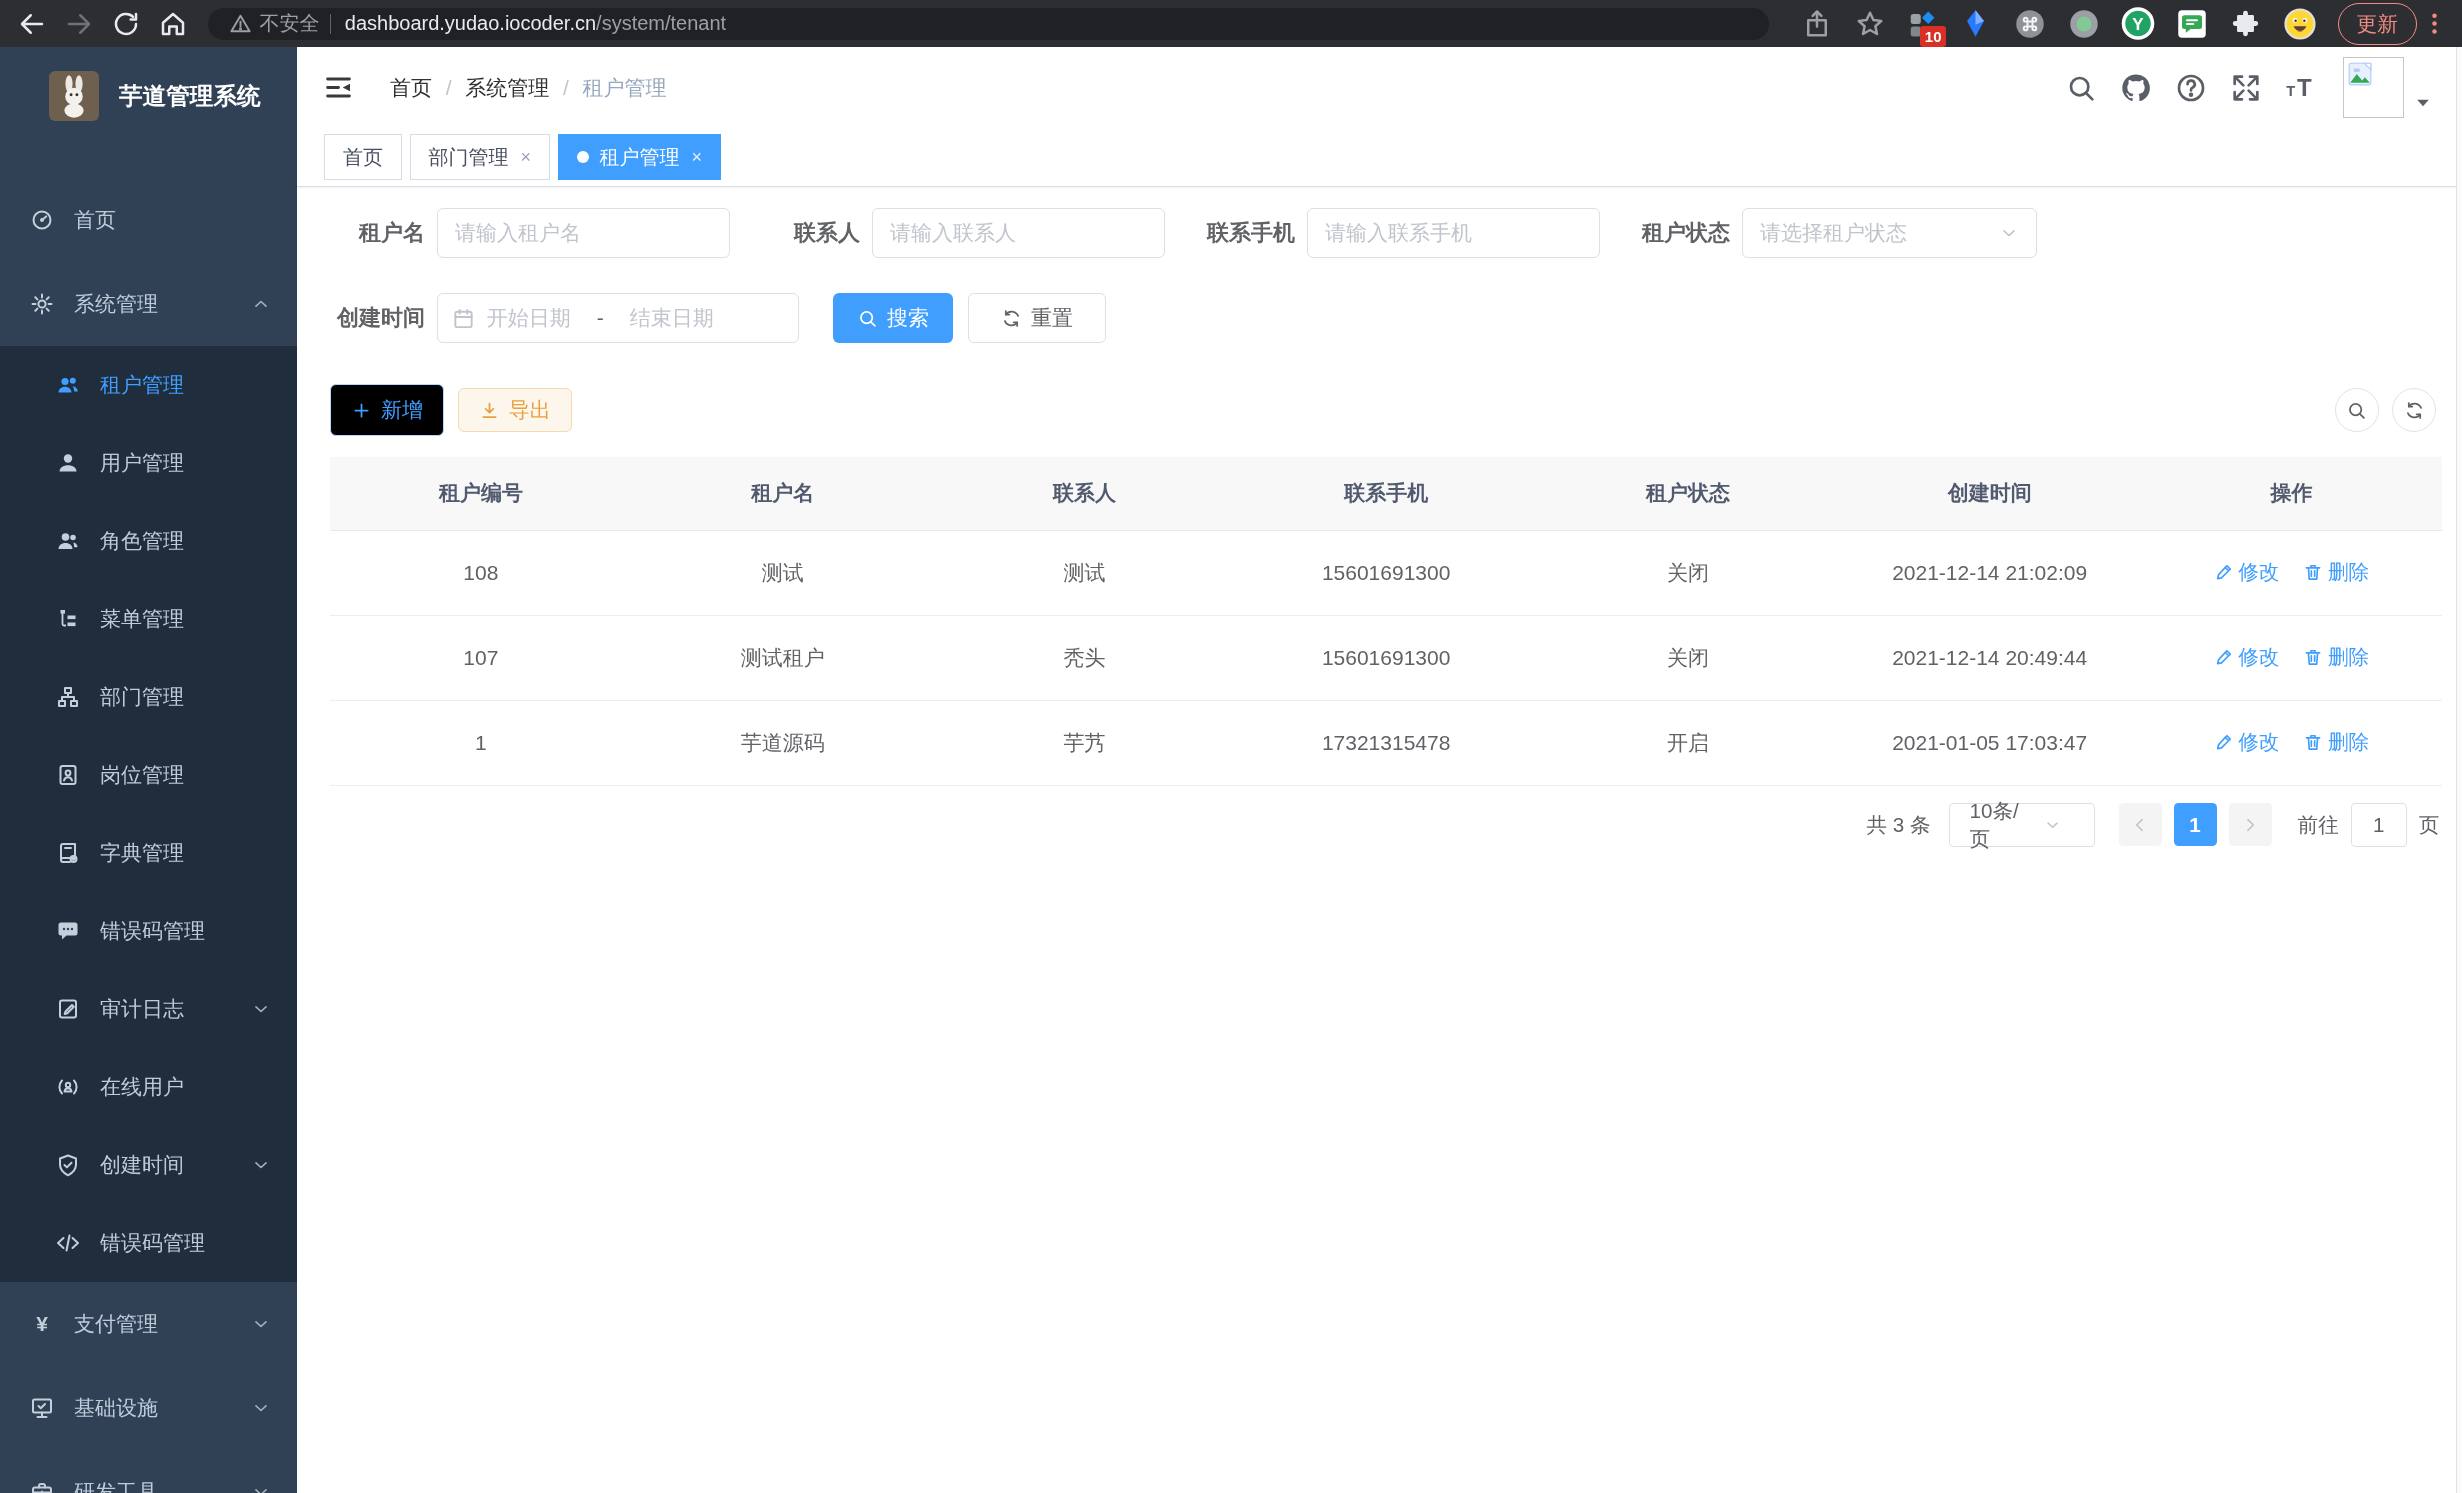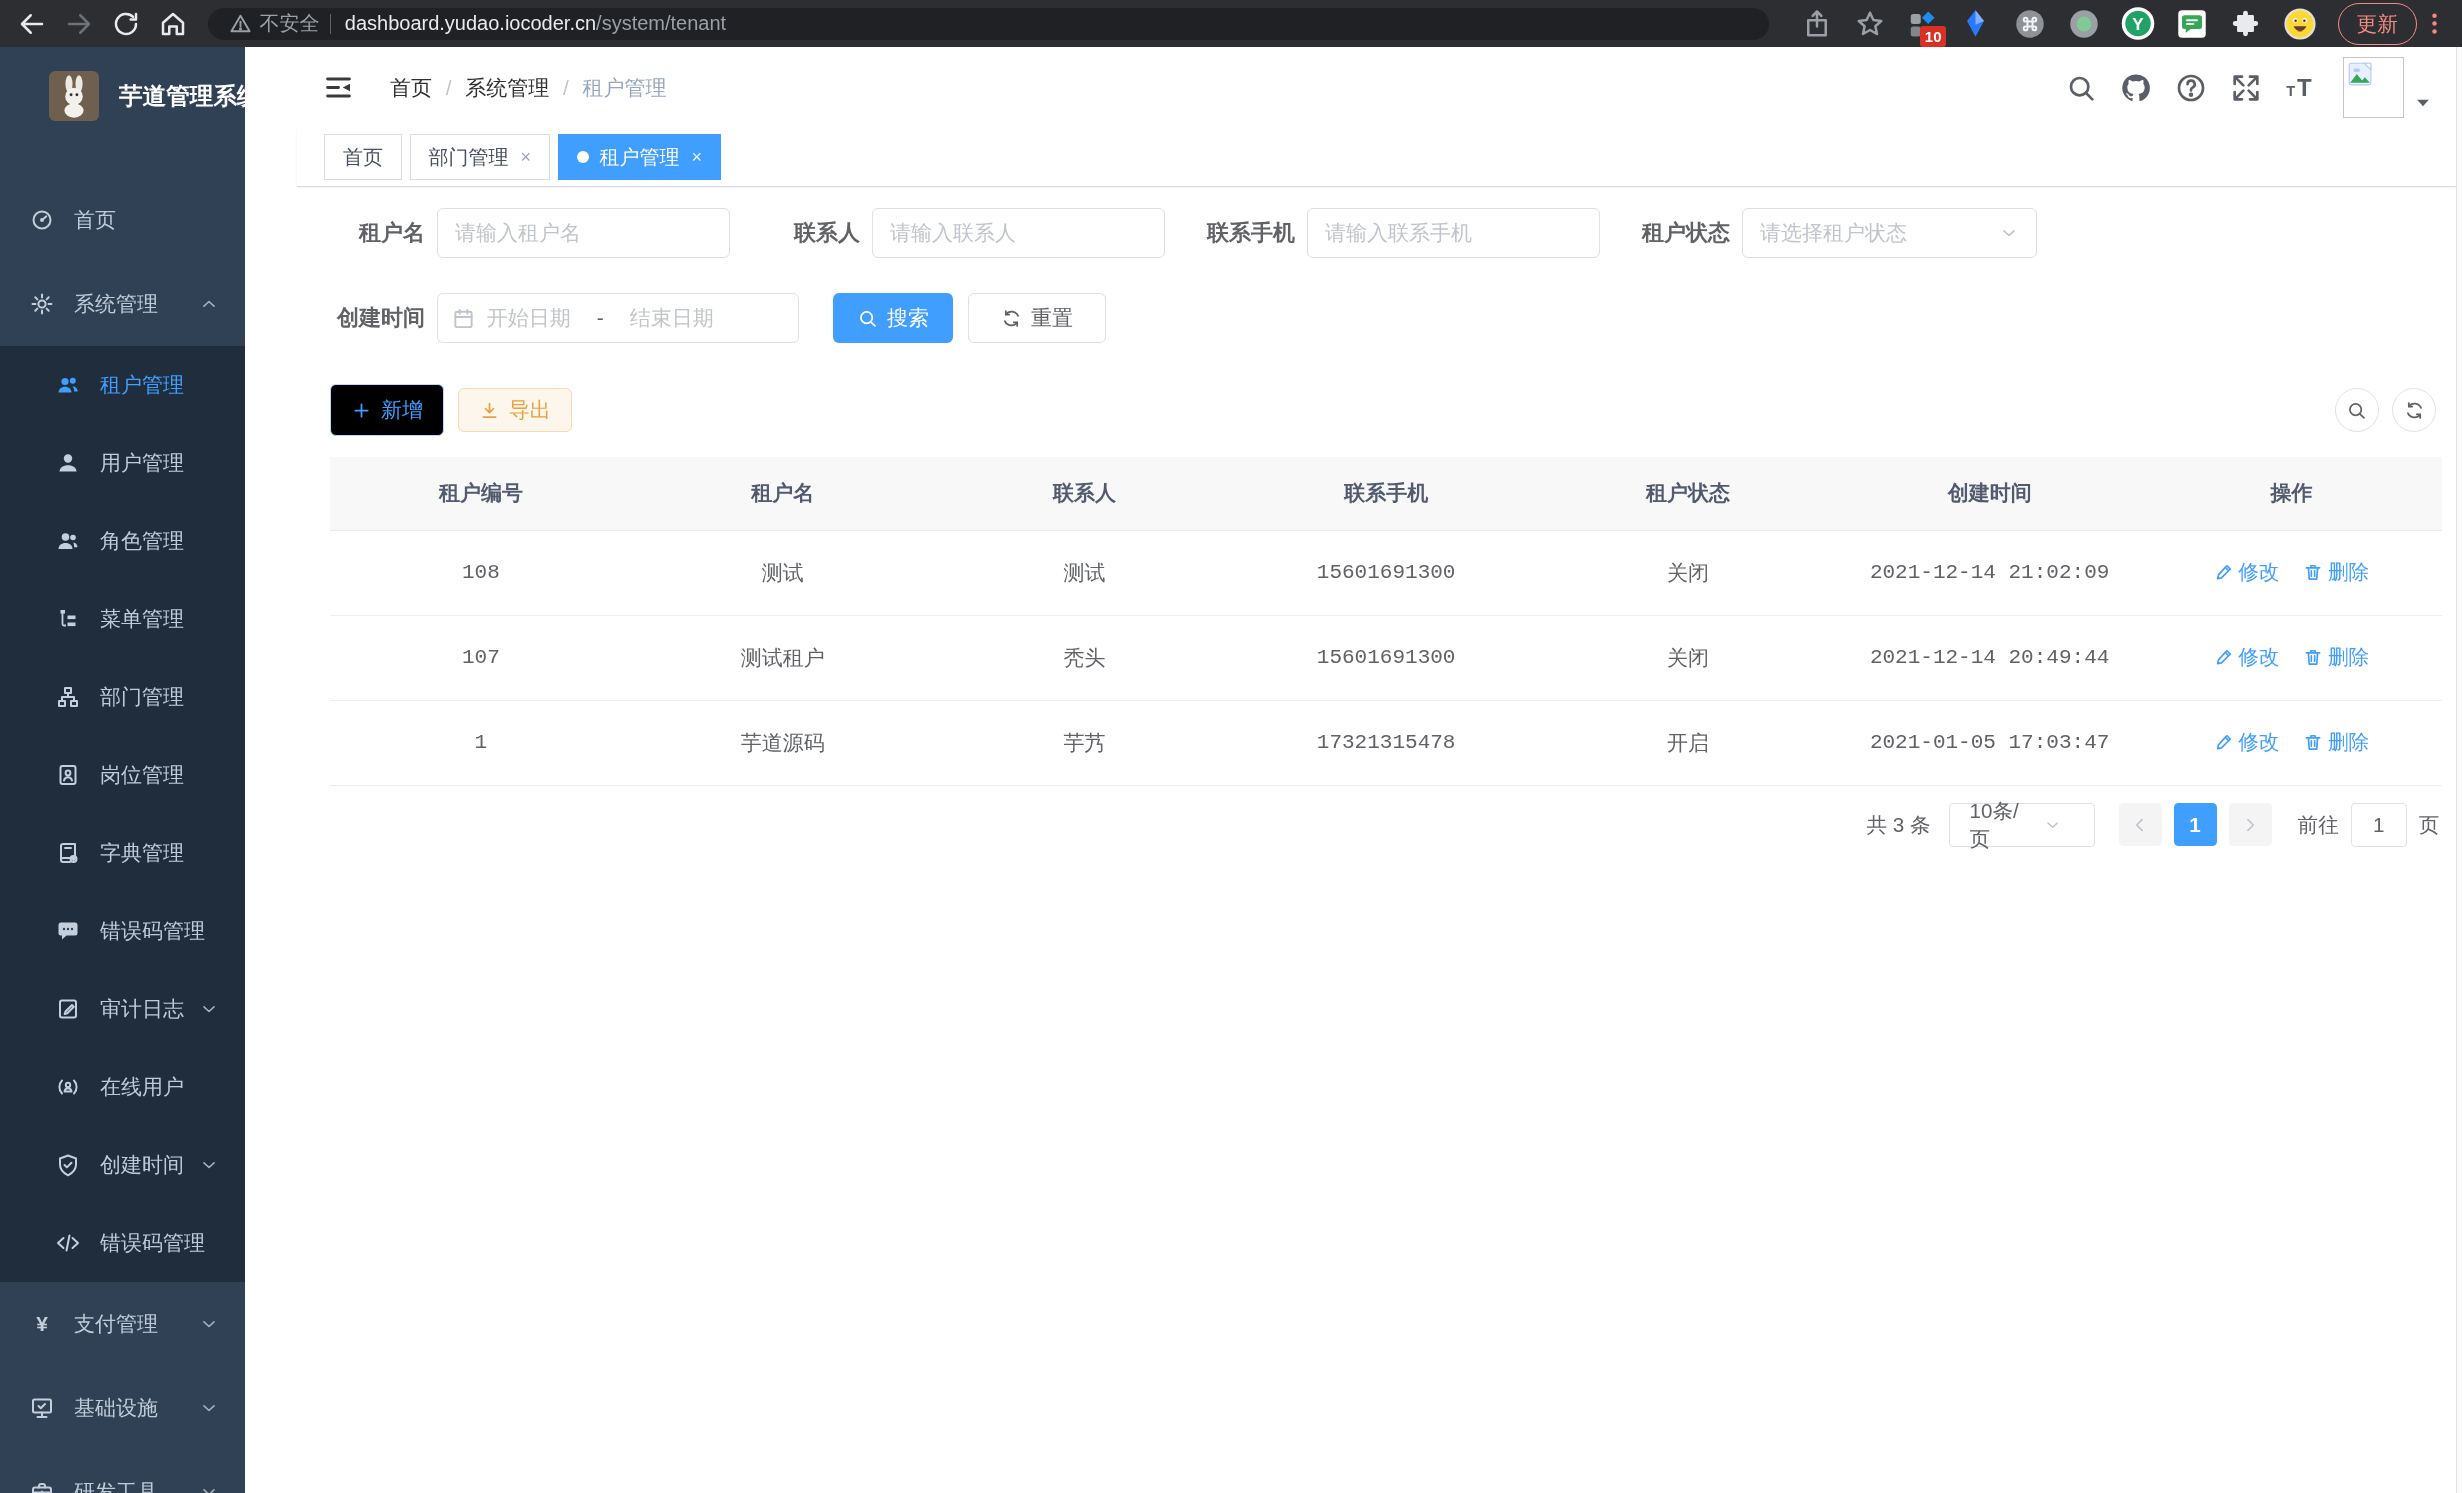--- a/index.html
+++ b/index.html
@@ -22,21 +22,21 @@
   .chrome-right { display:flex; align-items:center; margin-left:auto; }
   .ext-slot { position:relative; width:34px; height:34px; margin-left:20px; display:flex;
     align-items:center; justify-content:center; }
   .ext-badge { position:absolute; right:-7.6px; bottom:-6px; background:#d93025; color:#fff;
     font-size:15px; line-height:1; padding:3px 4.6px; border-radius:3px; font-weight:bold; }
   .update-pill { margin-left:21px; border:1.5px solid #f28b82; color:#f28b82; border-radius:23px;
     font-size:20.6px; padding:6px 18px; background:transparent; }
   .kebab { width:27px; height:27px; color:#f28b82; margin:0 13.7px 0 4.6px; }
 
   
-  #sidebar { position:absolute; left:0; top:47px; width:245px; height:1447px; background:#304156; }
+  #sidebar { position:absolute; left:0; top:47px; width:297px; height:1447px; background:#304156; }
   .logo-row { height:97px; display:flex; align-items:center; padding-left:49px; }
   .logo-img { width:50px; height:50px; border-radius:4.6px; overflow:hidden; }
   .logo-title { color:#fff; font-size:23.6px; font-weight:bold; margin-left:20px; white-space:nowrap; }
   #menu { margin-top:34px; }
   .menu-item { display:flex; align-items:center; color:#bfcbd9; font-size:21px; cursor:pointer; }
   .menu-item.top { height:84px; padding-left:30px; }
   .menu-item.sub { height:78px; padding-left:56px; }
   .menu-item .mi-icon { width:24px; height:24px; color:#c4cfdb; }
   .menu-item .mi-label { margin-left:20px; }
   .menu-item .mi-arrow { width:20px; height:20px; margin-left:auto; margin-right:26px; color:#a3aeba; }
@@ -105,21 +105,21 @@
   .toolbar-circles { margin-left:auto; display:flex; align-items:center; margin-right:6px; }
   .circle-btn { width:44px; height:44px; border-radius:50%; border:0.8px solid #dfe3e9; background:#fff;
     display:flex; align-items:center; justify-content:center; color:#606266; margin-left:13.7px; cursor:pointer; }
   .circle-btn .icon { width:21px; height:21px; }
 
   
   #tenant-table { margin-top:21px; width:100%; border-collapse:collapse; table-layout:fixed; }
   #tenant-table th { background:#f8f8f9; color:#515a6e; font-size:21px; font-weight:bold;
     height:73px; text-align:center; border-bottom:0.8px solid #e8eaec; }
   #tenant-table td { height:85px; text-align:center; font-size:21px; color:#606266;
-    border-bottom:0.8px solid #ebeef5;font-family:Liberation Mono, monospace; }
+    border-bottom:0.8px solid #ebeef5; }
   .op-link { color:var(--accent); font-size:20.6px; display:inline-flex; align-items:center; cursor:pointer; }
   .op-link .icon { width:20px; height:20px; margin-right:4.6px; }
   .op-link + .op-link { margin-left:24px; }
 
   
   #pagination { margin-top:17px; display:flex; align-items:center; justify-content:flex-end;
     font-size:20.6px; color:#606266; padding-right:3px; }
   .pg-total { margin-right:18px; }
   .pg-size { width:146px; height:44px; border:0.8px solid #dcdfe6; border-radius:4.6px; display:flex;
     align-items:center; padding:0 13.7px 0 20px; cursor:pointer; margin-right:24px; }

